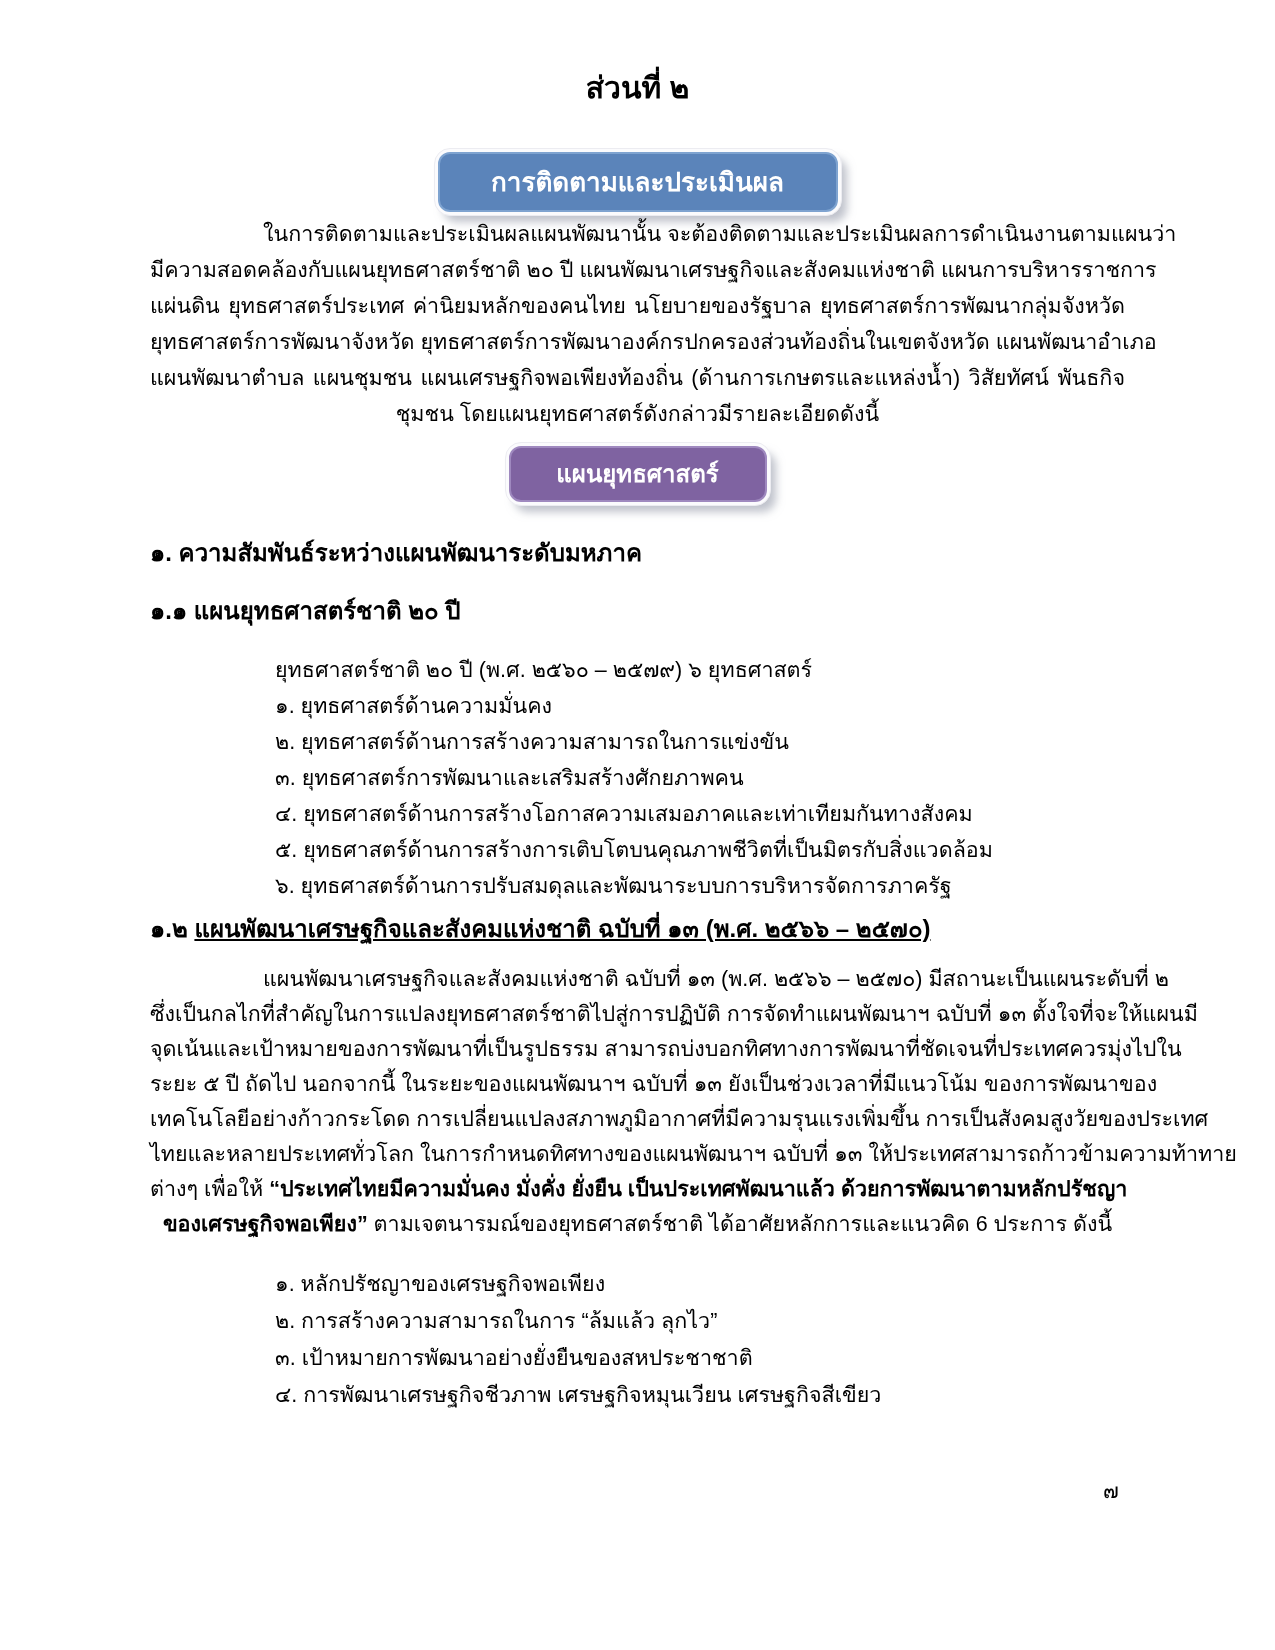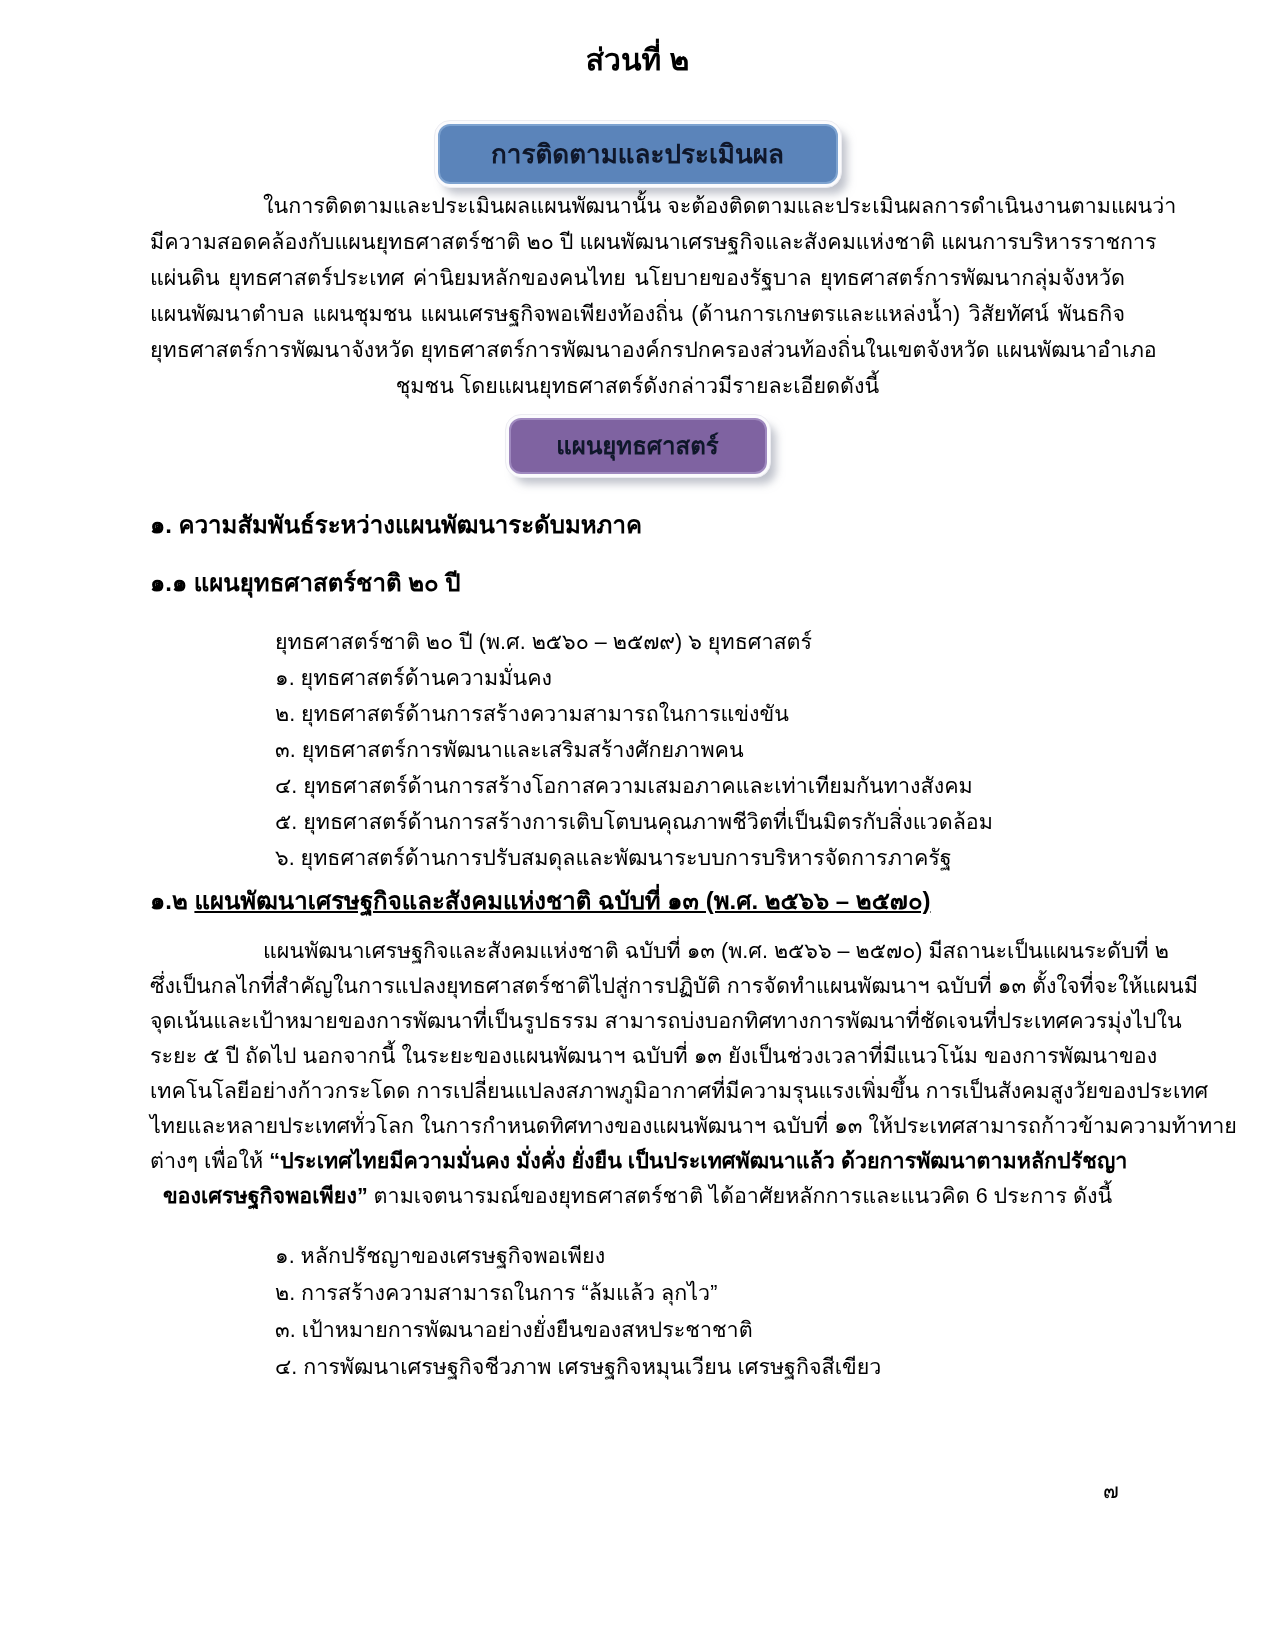--- a/index.html
+++ b/index.html
@@ -14,39 +14,39 @@
     width: 1275px;
     height: 1650px;
     background: #ffffff;
     overflow: hidden;
   }
   .content {
     margin: 0 150px;
     width: 975px;
   }
   .doc-title {
-    padding-top: 40px;
+    padding-top: 68px;
     text-align: center;
     font-size: 30px;
     font-weight: bold;
     line-height: 40px;
   }
   
   .banner-outer {
     margin: 0 auto;
     background: #fbfbfd;
     border: 1px solid #ececf1;
     border-radius: 16px;
     padding: 3px;
     box-shadow: 7px 8px 8px -2px rgba(140,146,162,0.55);
   }
   .banner-inner {
     border-radius: 12px;
     text-align: center;
-    color: #0f172a;
+    color: #ffffff;
     font-weight: bold;
   }
   .banner-blue-outer { margin-top: 40px; width: 400px; }
   .banner-blue {
     background: #5b84ba;
     border: 2px solid #7ea3d0;
     font-size: 26px;
     line-height: 56px;
     height: 56px;
   }
@@ -115,22 +115,22 @@
 
   <div class="banner-outer banner-blue-outer">
     <div class="banner-inner banner-blue">การติดตามและประเมินผล</div>
   </div>
 
   <div class="content">
     <div class="para intro-para">
       <div class="jline indent">ในการติดตามและประเมินผลแผนพัฒนานั้น จะต้องติดตามและประเมินผลการดำเนินงานตามแผนว่า</div>
       <div class="jline">มีความสอดคล้องกับแผนยุทธศาสตร์ชาติ ๒๐ ปี แผนพัฒนาเศรษฐกิจและสังคมแห่งชาติ แผนการบริหารราชการ</div>
       <div class="jline">แผ่นดิน ยุทธศาสตร์ประเทศ ค่านิยมหลักของคนไทย นโยบายของรัฐบาล ยุทธศาสตร์การพัฒนากลุ่มจังหวัด</div>
+      <div class="jline">ยุทธศาสตร์การพัฒนาจังหวัด ยุทธศาสตร์การพัฒนาองค์กรปกครองส่วนท้องถิ่นในเขตจังหวัด แผนพัฒนาอำเภอ</div>
       <div class="jline">แผนพัฒนาตำบล แผนชุมชน แผนเศรษฐกิจพอเพียงท้องถิ่น (ด้านการเกษตรและแหล่งน้ำ) วิสัยทัศน์ พันธกิจ</div>
-      <div class="jline">ยุทธศาสตร์การพัฒนาจังหวัด ยุทธศาสตร์การพัฒนาองค์กรปกครองส่วนท้องถิ่นในเขตจังหวัด แผนพัฒนาอำเภอ</div>
       <div class="lastline">ชุมชน  โดยแผนยุทธศาสตร์ดังกล่าวมีรายละเอียดดังนี้</div>
     </div>
   </div>
 
   <div class="banner-outer banner-purple-outer">
     <div class="banner-inner banner-purple">แผนยุทธศาสตร์</div>
   </div>
 
   <div class="content">
     <div class="h-major">๑. ความสัมพันธ์ระหว่างแผนพัฒนาระดับมหภาค</div>

